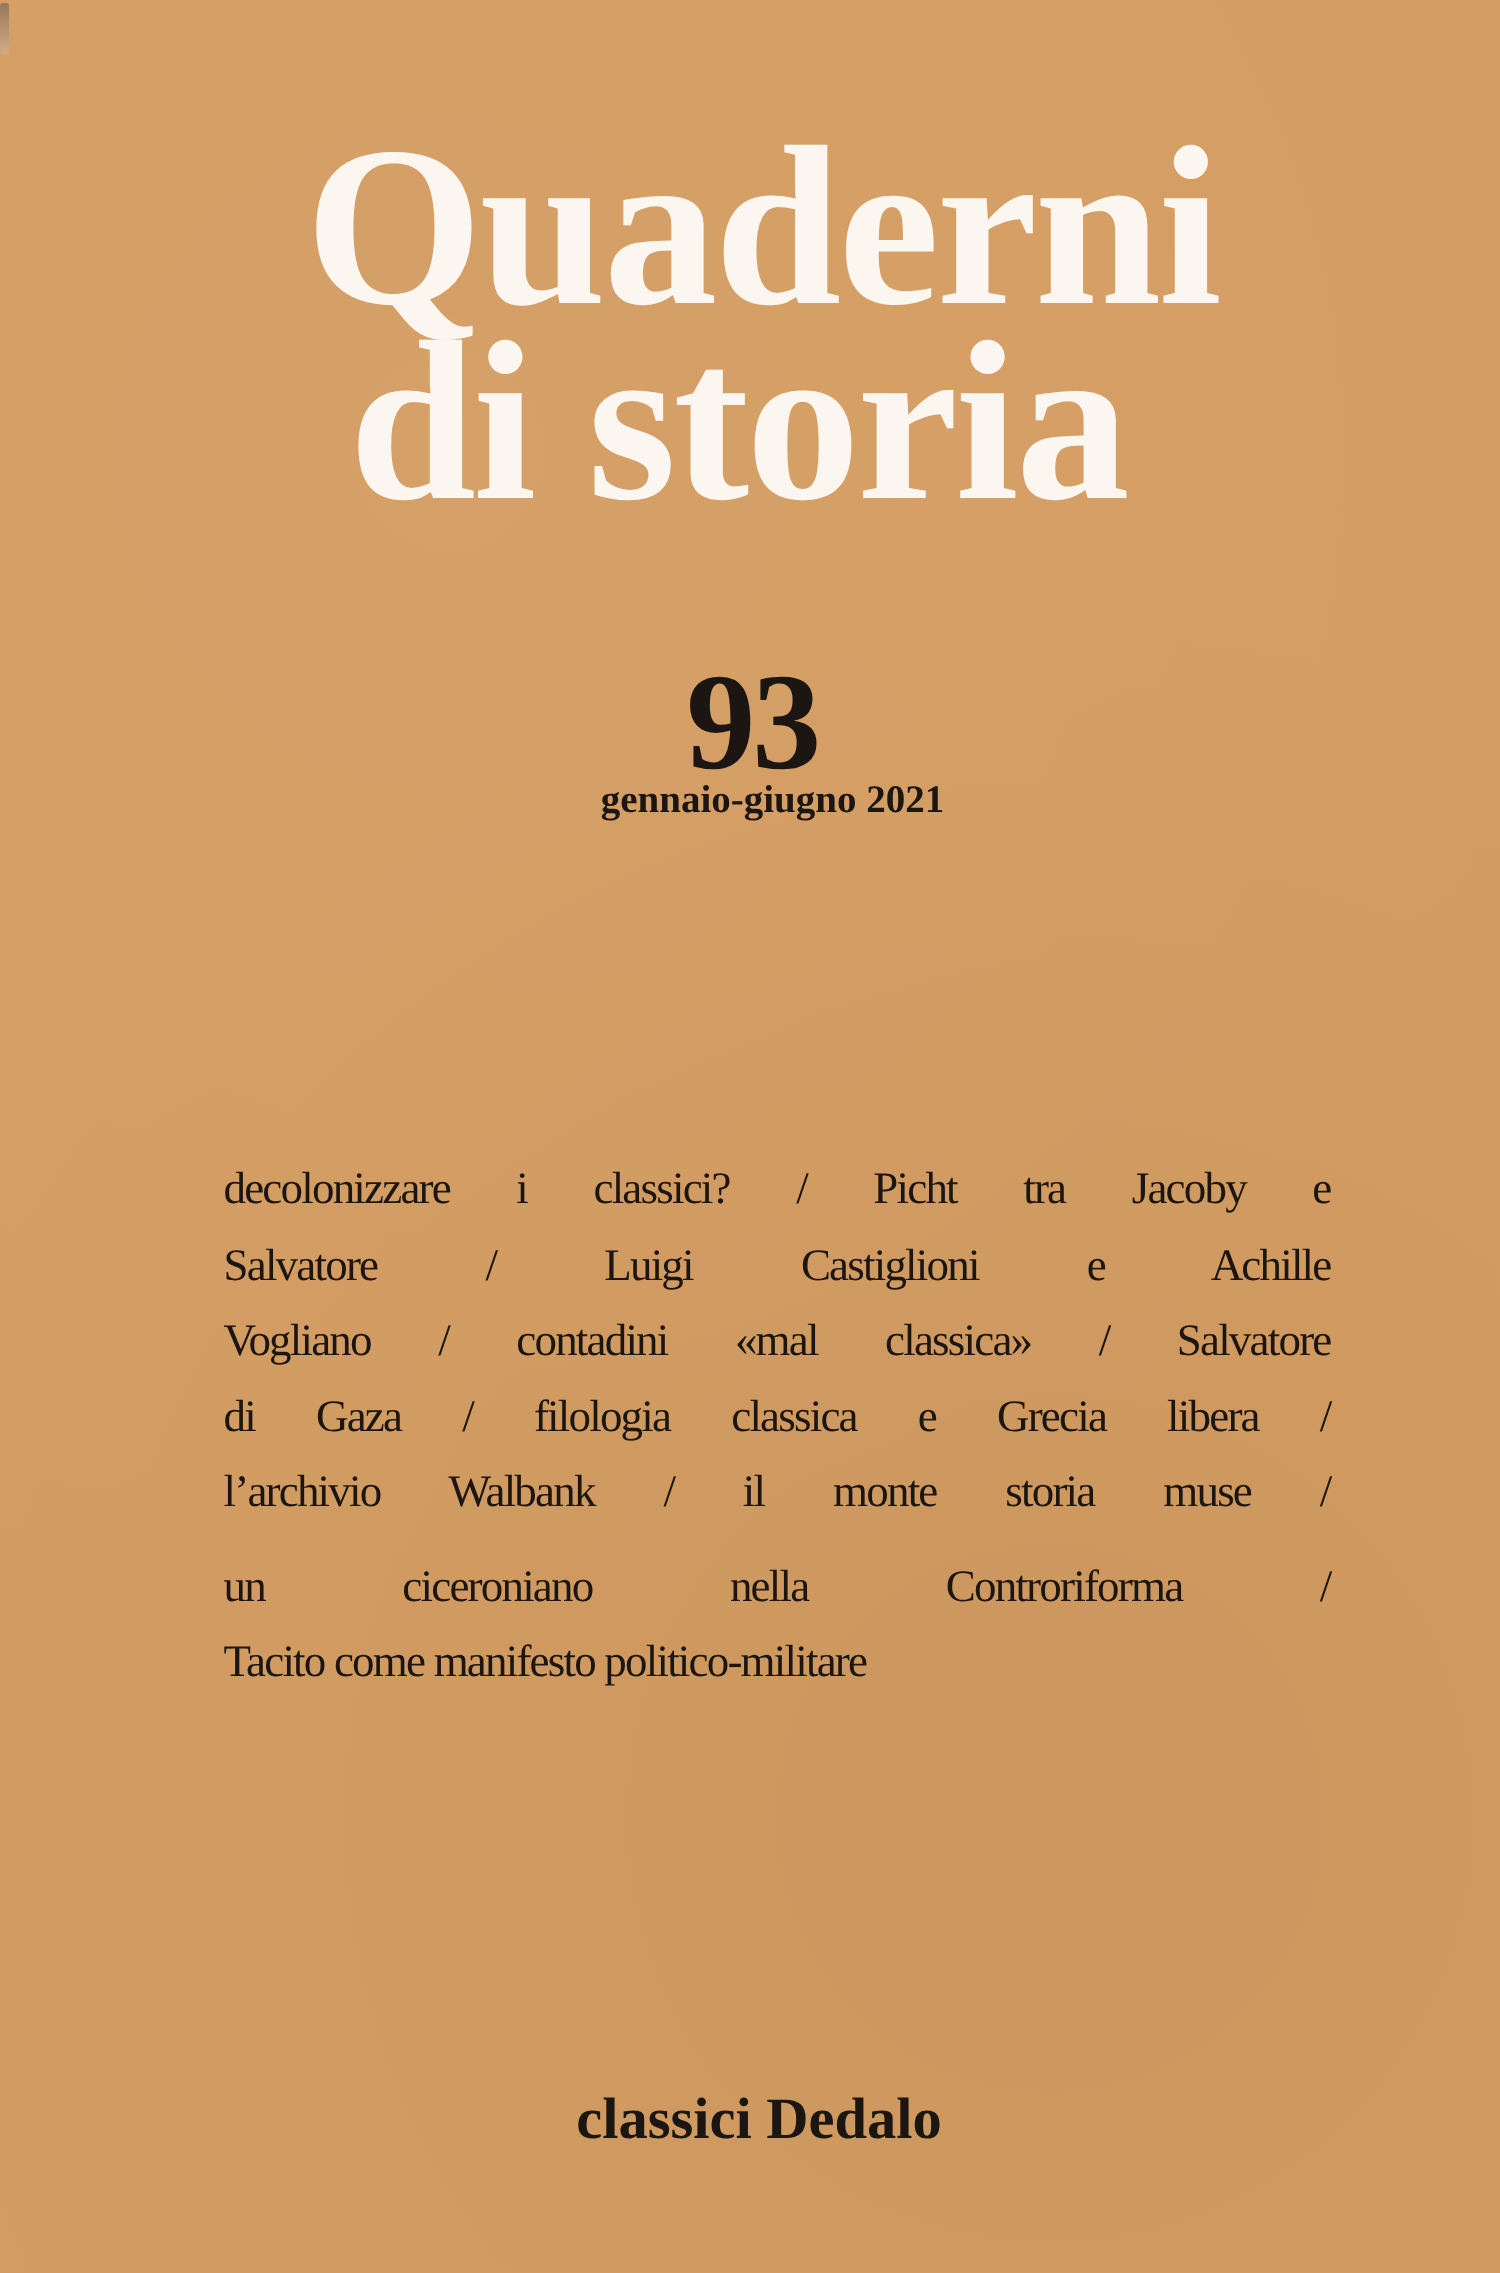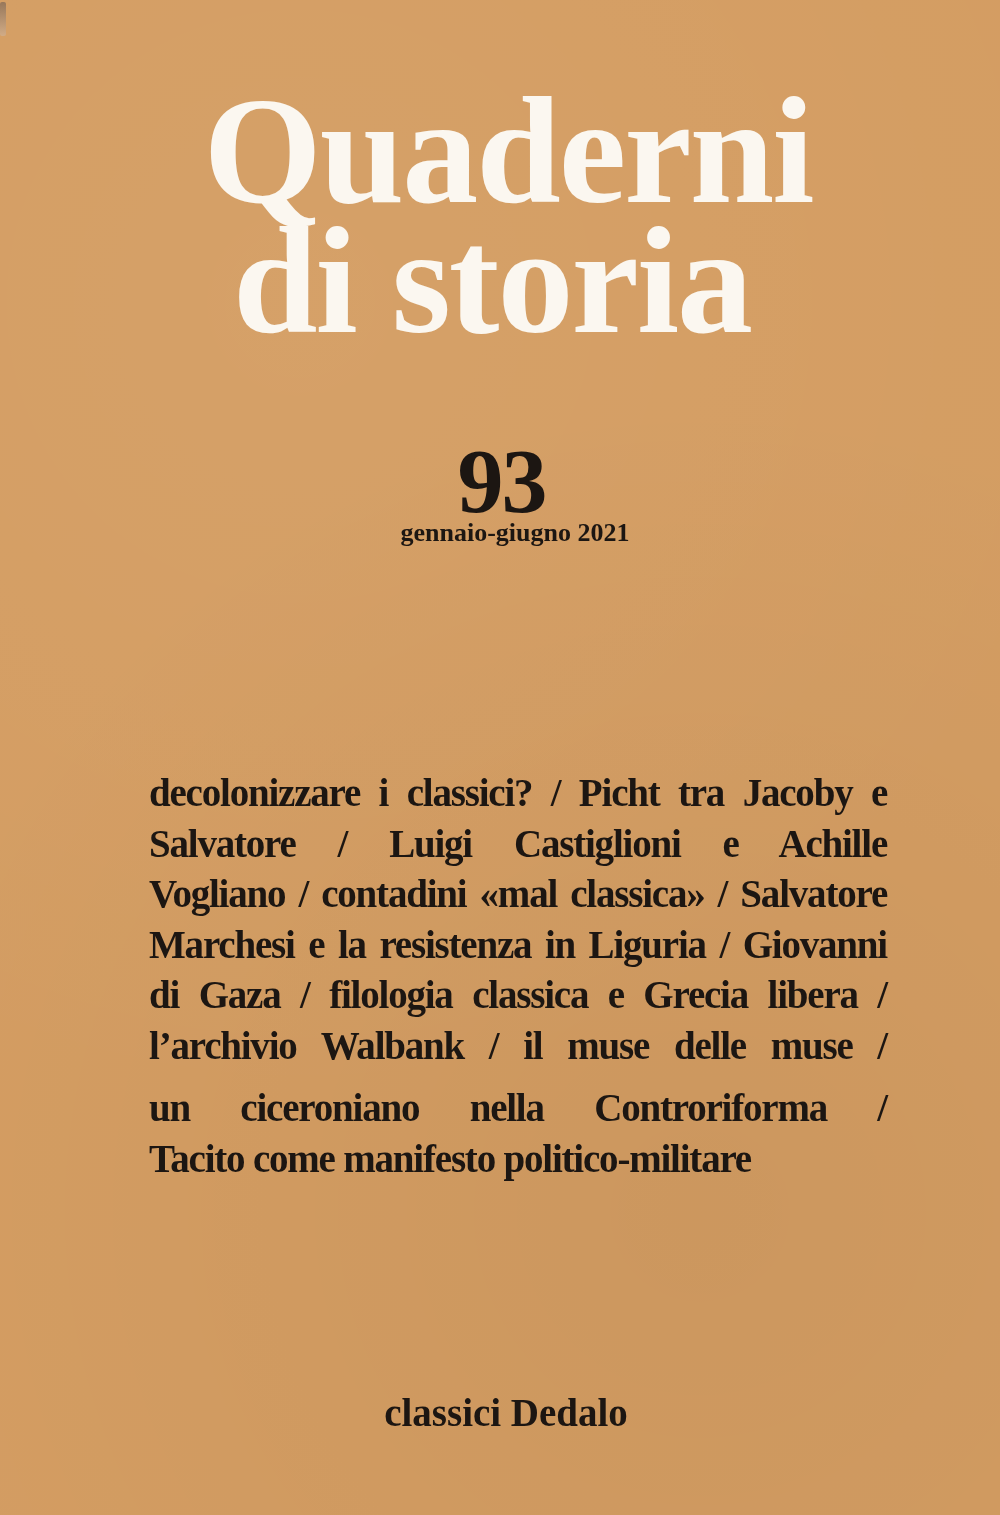--- a/index.html
+++ b/index.html
@@ -63,22 +63,22 @@
       box-sizing: border-box;
     }
     .contents {
       position: absolute;
       top: 768px;
       left: 149px;
       width: 738px;
     }
     .contents-line {
       display: block;
-      font-size: 39px;
-      font-weight: bold;
+      font-size: 30px;
+      font-weight: normal;
       color: #1c1612;
       line-height: 50.5px;
       height: 50.5px;
       text-align: justify;
       text-align-last: justify;
       white-space: nowrap;
       letter-spacing: -1.2px;
       transform-origin: left center;
     }
     .contents-line.last {
@@ -116,21 +116,20 @@
   <div class="title title-line-1">Quaderni</div>
   <div class="title title-line-2">di storia</div>
 
   <div class="issue-number">93</div>
   <div class="issue-date">gennaio-giugno 2021</div>
 
   <div class="contents">
     <span class="contents-line" style="display: block; width: 738px;">decolonizzare i classici? / Picht tra Jacoby e</span>
     <span class="contents-line" style="display: block; width: 738px;">Salvatore / Luigi Castiglioni e Achille</span>
     <span class="contents-line" style="display: block; width: 738px;">Vogliano / contadini «mal classica» / Salvatore</span>
-    <span class="contents-line" style="display: block; width: 738px;">Marchesi e la resistenza in Liguria / Giovanni</span>
     <span class="contents-line" style="display: block; width: 738px;">di Gaza / filologia classica e Grecia libera /</span>
-    <span class="contents-line" style="display: block; width: 738px;">l’archivio Walbank / il muse delle muse /</span>
+    <span class="contents-line" style="display: block; width: 738px;">l’archivio Walbank / il monte storia muse /</span>
     <span class="contents-line" style="display: block; width: 738px; margin-top: 12px;">un ciceroniano nella Controriforma /</span>
     <span class="contents-line last" style="display: block; width: 738px;">Tacito come manifesto politico-militare</span>
   </div>
 
   <div class="publisher">classici Dedalo</div>
 </div>
 
 </body></html>

